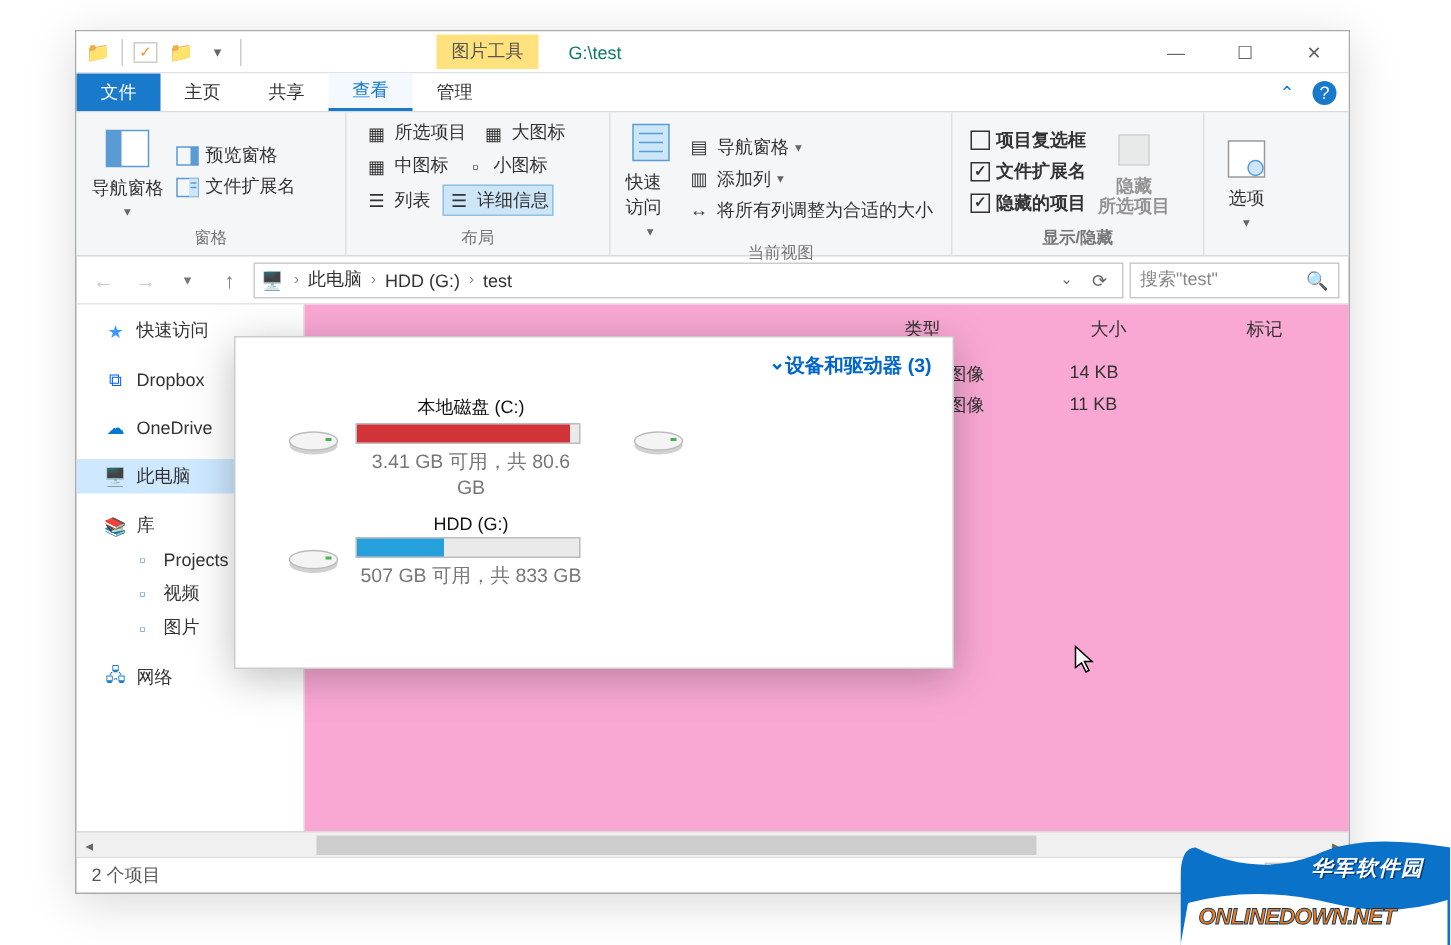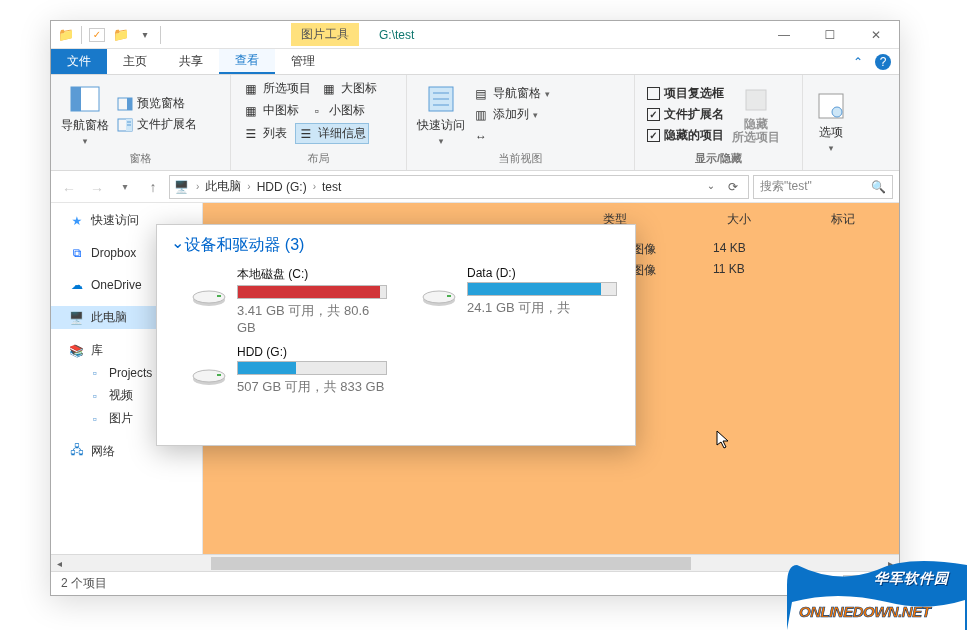--- a/index.html
+++ b/index.html
@@ -55,33 +55,33 @@
 .search-box .srch { margin-left: auto; }
 
 
 .content { flex: 1; display: flex; min-height: 0; }
 .sidebar { width: 152px; border-right: 1px solid #e5e5e5; padding: 6px 0; overflow: hidden; }
 .side-item { display: flex; align-items: center; gap: 6px; padding: 3px 10px 3px 18px; font-size: 12px; color: #333; }
 .side-item.l2 { padding-left: 36px; }
 .side-item.sel { background: #cde8ff; }
 .side-item .sicon { width: 16px; height: 16px; display: flex; align-items: center; justify-content: center; font-size: 12px; }
 .side-spacer { height: 10px; }
-.main { flex: 1; position: relative; background: #fdba74; }
+.main { flex: 1; position: relative; background: #f9a8d4; }
 .col-headers { position: absolute; top: 8px; left: 400px; display: flex; gap: 60px; font-size: 12px; color: #333; }
 .file-rows { position: absolute; top: 36px; left: 400px; font-size: 12px; color: #333; }
 .file-rows div { display: flex; gap: 40px; padding: 2px 0; }
 .file-rows .type { width: 70px; }
 .file-rows .size { width: 50px; text-align: left; }
 
 
 .popup { position: absolute; left: 156px; top: 224px; width: 480px; height: 222px; background: #fff; border: 1px solid #ccc; box-shadow: 0 6px 26px rgba(0,0,0,.25); padding: 10px 14px; font-size: 12px; }
-.popup h4 { color: #0066cc; font-weight: normal; font-size: 16px; cursor: pointer; }
+.popup h4 { color: #0066cc; font-weight: bold; font-size: 13px; cursor: pointer; text-align: right; }
 .popup h4::before { content: '⌄ '; display: inline-block; transform: translateY(-2px); }
 .drives { display: flex; flex-wrap: wrap; gap: 10px 30px; margin: 10px 0 14px 20px; }
-.drive { display: flex; gap: 10px; width: 200px; }
+.drive { display: flex; gap: 10px; width: 200px; text-align: center; }
 .drive-icon { width: 36px; height: 28px; margin-top: 14px; }
 .drive-info { flex: 1; }
 .drive-name { font-size: 12px; color: #111; margin-bottom: 2px; }
 .bar { width: 150px; height: 14px; border: 1px solid #bdbdbd; background: #eaeaea; position: relative; }
 .bar-fill { height: 100%; }
 .bar-fill.red { background: #d13438; }
 .bar-fill.blue { background: #26a0da; }
 .drive-text { font-size: 13px; color: #777; margin-top: 3px; }
 .netloc { color: #0066cc; margin-left: 2px; }
 .netloc::before { content: '› '; color: #888; }
@@ -234,20 +234,21 @@
           <div class="ritem dd">
               <span class="sm-icon">▤</span>
               <span>导航窗格</span>
             </div>
           <div class="ritem dd">
               <span class="sm-icon">▥</span>
               <span>添加列</span>
             </div>
           <div class="ritem">
               <span class="sm-icon">↔</span>
+              <span>将所有列调整为合适的大小</span>
             </div>
         </div>
       </div>
       <div class="rgroup-label">当前视图</div>
     </div>
 
     <div class="rgroup" style="width:168px;font-weight:bold;">
       <div class="rgroup-body">
         <div class="rcol">
           <div class="ritem">
@@ -408,27 +409,20 @@
           </div>
       <div class="drive-text">3.41 GB 可用，共 80.6 GB</div>
     </div>
       </div>
       <div class="drive">
     <svg class="drive-icon" viewBox="0 0 36 28">
           <ellipse cx="18" cy="20" rx="16" ry="6" fill="#d0d0d0"></ellipse>
           <ellipse cx="18" cy="17" rx="16" ry="6" fill="#f4f4f4" stroke="#bbb"></ellipse>
           <rect x="26" y="15" width="4" height="2" fill="#4caf50"></rect>
         </svg>
-    <div class="drive-info">
-      <div class="drive-name">Data (D:)</div>
-      <div class="bar">
-            <div class="bar-fill blue" style="width:90%"></div>
-          </div>
-      <div class="drive-text">24.1 GB 可用，共</div>
-    </div>
       </div>
       <div class="drive">
     <svg class="drive-icon" viewBox="0 0 36 28">
           <ellipse cx="18" cy="20" rx="16" ry="6" fill="#d0d0d0"></ellipse>
           <ellipse cx="18" cy="17" rx="16" ry="6" fill="#f4f4f4" stroke="#bbb"></ellipse>
           <rect x="26" y="15" width="4" height="2" fill="#4caf50"></rect>
         </svg>
     <div class="drive-info">
       <div class="drive-name">HDD (G:)</div>
       <div class="bar">

